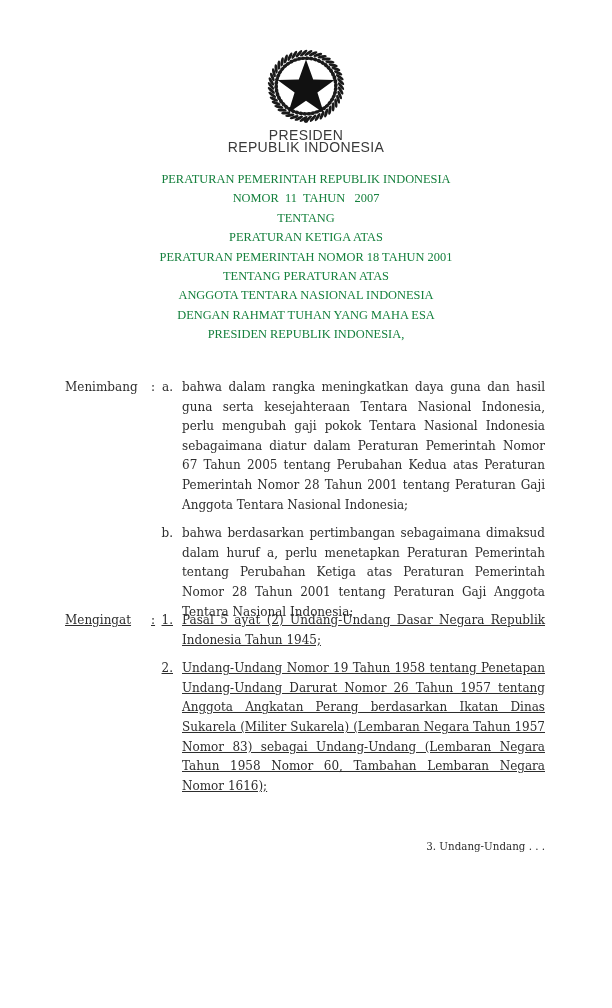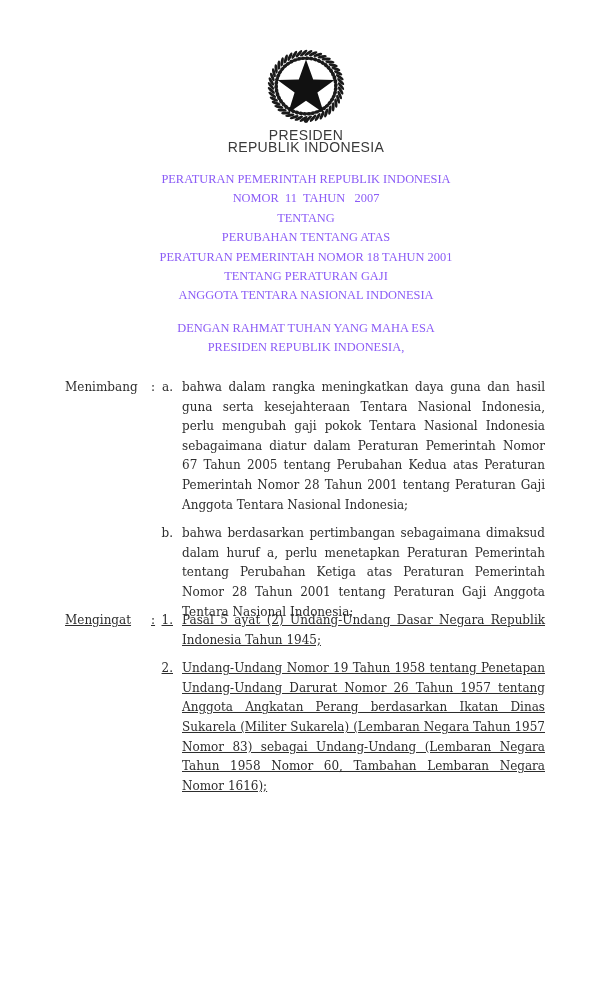--- a/index.html
+++ b/index.html
@@ -43,24 +43,24 @@
   
   .title-block {
     position: absolute;
     top: 170px;
     left: 0;
     width: 612px;
     text-align: center;
     font-family: "Liberation Serif", "DejaVu Serif", serif;
     font-size: 12.4px;
     line-height: 19.4px;
-    color: #8b5cf6;
+    color: #15803d;
   }
   .title-block .tline { white-space: pre; }
-  .title-block .gap-before { margin-top: 13px; }
+  .title-block .gap-before { }
 
   
   .clause {
     position: absolute;
     left: 65px;
     width: 480px;
     font-family: "DejaVu Serif", "Liberation Serif", serif;
     font-size: 12px;
     line-height: 19.6px;
     color: #2d2d2d;
@@ -218,23 +218,23 @@
     <div class="emblem-caption">
       <div>PRESIDEN</div>
       <div>REPUBLIK INDONESIA</div>
     </div>
   </div>
 
   <div class="title-block">
     <div class="tline">PERATURAN PEMERINTAH REPUBLIK INDONESIA</div>
     <div class="tline">NOMOR  11  TAHUN   2007</div>
     <div class="tline">TENTANG</div>
-    <div class="tline">PERUBAHAN TENTANG ATAS</div>
+    <div class="tline">PERATURAN KETIGA ATAS</div>
     <div class="tline">PERATURAN PEMERINTAH NOMOR 18 TAHUN 2001</div>
-    <div class="tline">TENTANG PERATURAN GAJI</div>
+    <div class="tline">TENTANG PERATURAN ATAS</div>
     <div class="tline">ANGGOTA TENTARA NASIONAL INDONESIA</div>
     <div class="tline gap-before">DENGAN RAHMAT TUHAN YANG MAHA ESA</div>
     <div class="tline">PRESIDEN REPUBLIK INDONESIA,</div>
   </div>
 
   <div class="clause" style="top:378px;">
     <div class="crow">
       <div class="clabel">Menimbang</div>
       <div class="ccolon">:</div>
       <div class="cmark">a.</div>
@@ -256,14 +256,15 @@
       <div class="ctext">Pasal 5 ayat (2) Undang-Undang Dasar Negara Republik Indonesia Tahun 1945;</div>
     </div>
     <div class="crow">
       <div class="clabel spacer-label"></div>
       <div class="ccolon"></div>
       <div class="cmark">2.</div>
       <div class="ctext">Undang-Undang Nomor 19 Tahun 1958 tentang Penetapan Undang-Undang Darurat Nomor 26 Tahun 1957 tentang Anggota Angkatan Perang berdasarkan Ikatan Dinas Sukarela (Militer Sukarela) (Lembaran Negara Tahun 1957 Nomor 83) sebagai Undang-Undang (Lembaran Negara Tahun 1958 Nomor 60, Tambahan Lembaran Negara Nomor 1616);</div>
     </div>
   </div>
 
+  <div class="footer-note">3. Undang-Undang . . .</div>
 
 </div>
 
 </body></html>

